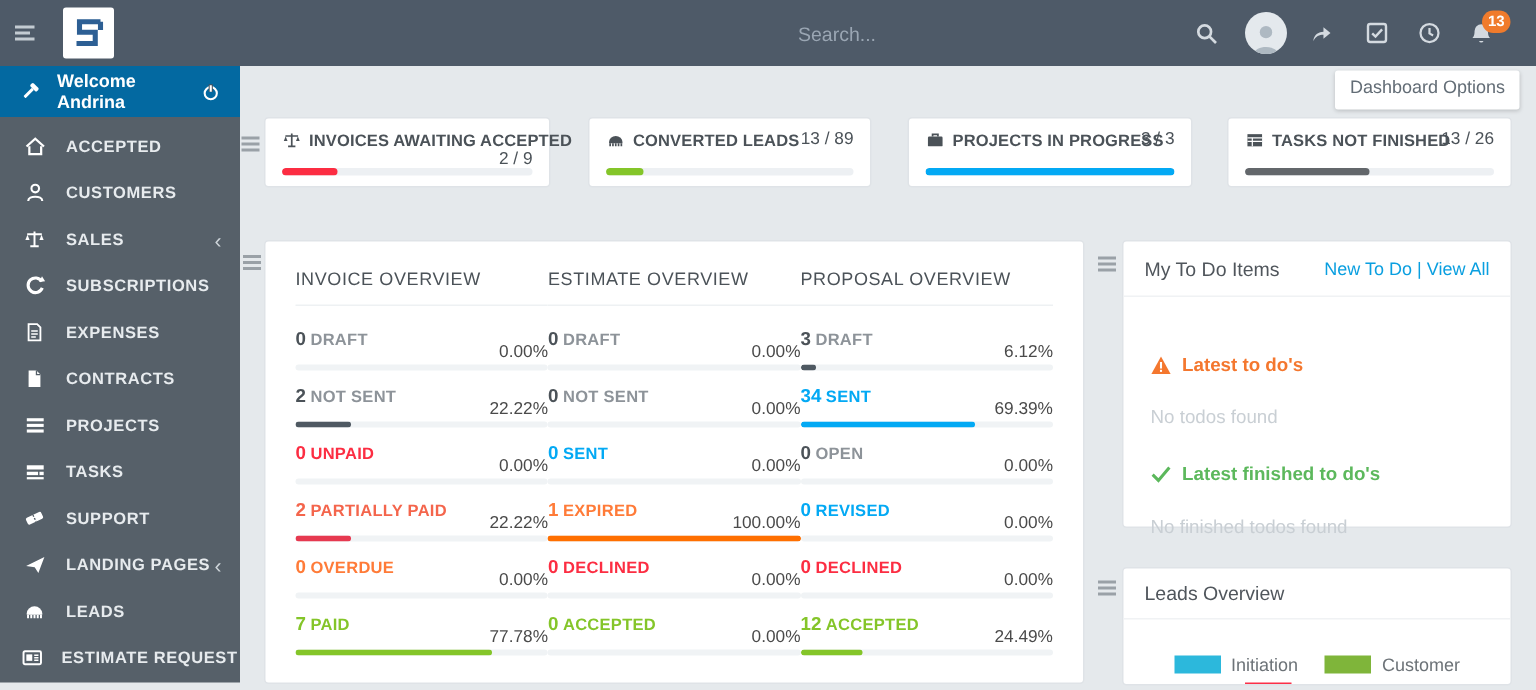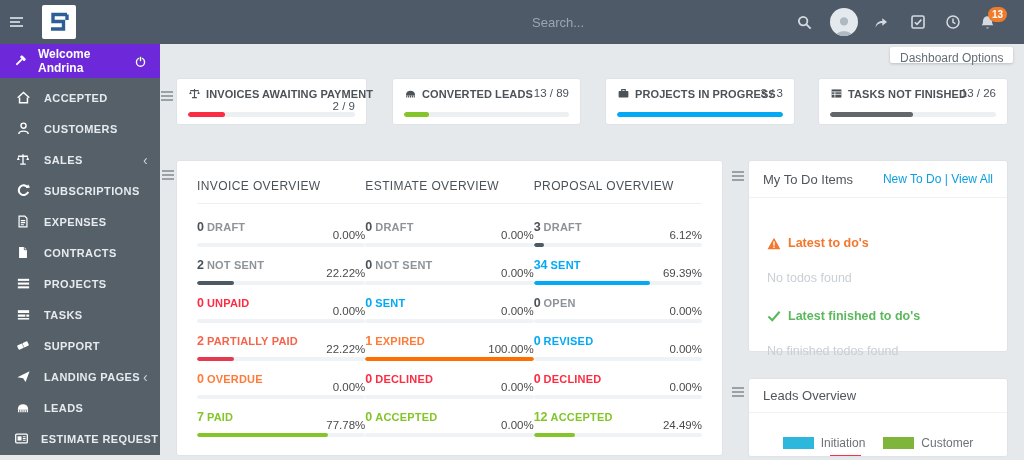--- a/index.html
+++ b/index.html
@@ -10,25 +10,25 @@
   .navbar { position:absolute; left:0; top:0; width:1024px; height:44px; background:#4e5a68; z-index:3; }
   .hamburger { position:absolute; left:10px; top:17px; width:13px; cursor:pointer; }
   .hamburger div { height:2px; background:#c3cbd2; margin-bottom:2px; }
   .hamburger div:nth-child(2){ width:10px; }
   .logo { position:absolute; left:42px; top:5px; width:34px; height:34px; background:#fff; border-radius:2px; display:flex; align-items:center; justify-content:center; cursor:pointer; }
   .search-input { position:absolute; left:532px; top:0; width:240px; height:44px; background:transparent; border:none; outline:none; color:#fde047; font-size:13px; font-family:"Liberation Sans", sans-serif; }
   .search-input::placeholder { color:#9aa6b3; opacity:1; }
   .nav-icon { position:absolute; top:14px; color:#d4dae0; cursor:pointer; line-height:0; }
   .nav-avatar { position:absolute; left:830px; top:8px; width:28px; height:28px; border-radius:50%; background:#e4e9ed; overflow:hidden; cursor:pointer; display:flex; align-items:flex-end; justify-content:center; }
   .nav-badge { position:absolute; left:988px; top:7px; min-width:18px; height:15px; border-radius:8px; color:#fff; font-size:10px; font-weight:bold; line-height:15px; text-align:center; padding:0 4px; z-index:4; }
-  .tooltip { position:absolute; left:890px; top:47px; height:16px; padding:0 10px; background:#fff; color:#636d76; font-size:12px; line-height:22px; border-radius:2px; box-shadow:0 1px 3px rgba(0,0,0,.18); z-index:5; }
+  .tooltip { position:absolute; left:890px; top:47px; height:26px; padding:0 10px; background:#fff; color:#636d76; font-size:12px; line-height:22px; border-radius:2px; box-shadow:0 1px 3px rgba(0,0,0,.18); z-index:5; }
 
   
   .sidebar { position:absolute; left:0; top:44px; width:160px; height:411px; background:#566069; z-index:2; }
-  .welcome { height:34px; background:#6d28d9; display:flex; align-items:center; padding:0 13px; color:#fff; }
+  .welcome { height:34px; background:#0369a1; display:flex; align-items:center; padding:0 13px; color:#fff; }
   .welcome-label { flex:1; margin-left:11px; font-size:12px; font-weight:bold; }
   .menu { padding-top:4px; }
   .menu-item { height:31px; display:flex; align-items:center; padding:0 12px 0 14px; color:#e7ebee; font-size:11px; font-weight:600; letter-spacing:.4px; cursor:pointer; }
   .mi-icon { width:18px; display:flex; justify-content:center; margin-right:12px; line-height:0; }
   .mi-label { flex:1; white-space:nowrap; }
   .mi-chevron { font-size:14px; color:#ced5da; font-weight:normal; }
 
   
   .drag-handle { position:absolute; width:12px; cursor:move; z-index:1; }
   .drag-handle div { height:1.5px; background:#9aa1a7; margin-bottom:2.5px; }
@@ -284,21 +284,21 @@
     <div></div>
   </div>
 
 <div class="stat-card" style="left:176px; width:191px;">
   <div class="sc-title">
     <svg width="13" height="13" viewBox="0 0 16 16">
         <path d="M8 2.5 V12.5 M5 13 H11 M2.8 4.5 H13.2" fill="none" stroke="#4b5258" stroke-width="1.4"></path>
         <path d="M3 4.8 L1.5 8.6 H4.5 Z" fill="#4b5258"></path>
         <path d="M13 4.8 L11.5 8.6 H14.5 Z" fill="#4b5258"></path>
       </svg>
-    <span>INVOICES AWAITING PAYMENT</span>
+    <span>INVOICES AWAITING ACCEPTED</span>
   </div>
   <span class="sc-value wrap">2 / 9</span>
   <div class="sc-bar">
       <div class="sc-fill" style="width: 22%; background-color: rgb(252, 45, 66);"></div>
     </div>
 </div>
 <div class="stat-card" style="left:392px; width:189px;">
   <div class="sc-title">
     <svg width="13" height="13" viewBox="0 0 16 16">
         <path d="M2.5 9.5 A5.5 5 0 0 1 13.5 9.5 V10.5 H2.5 Z" fill="#4b5258"></path>

